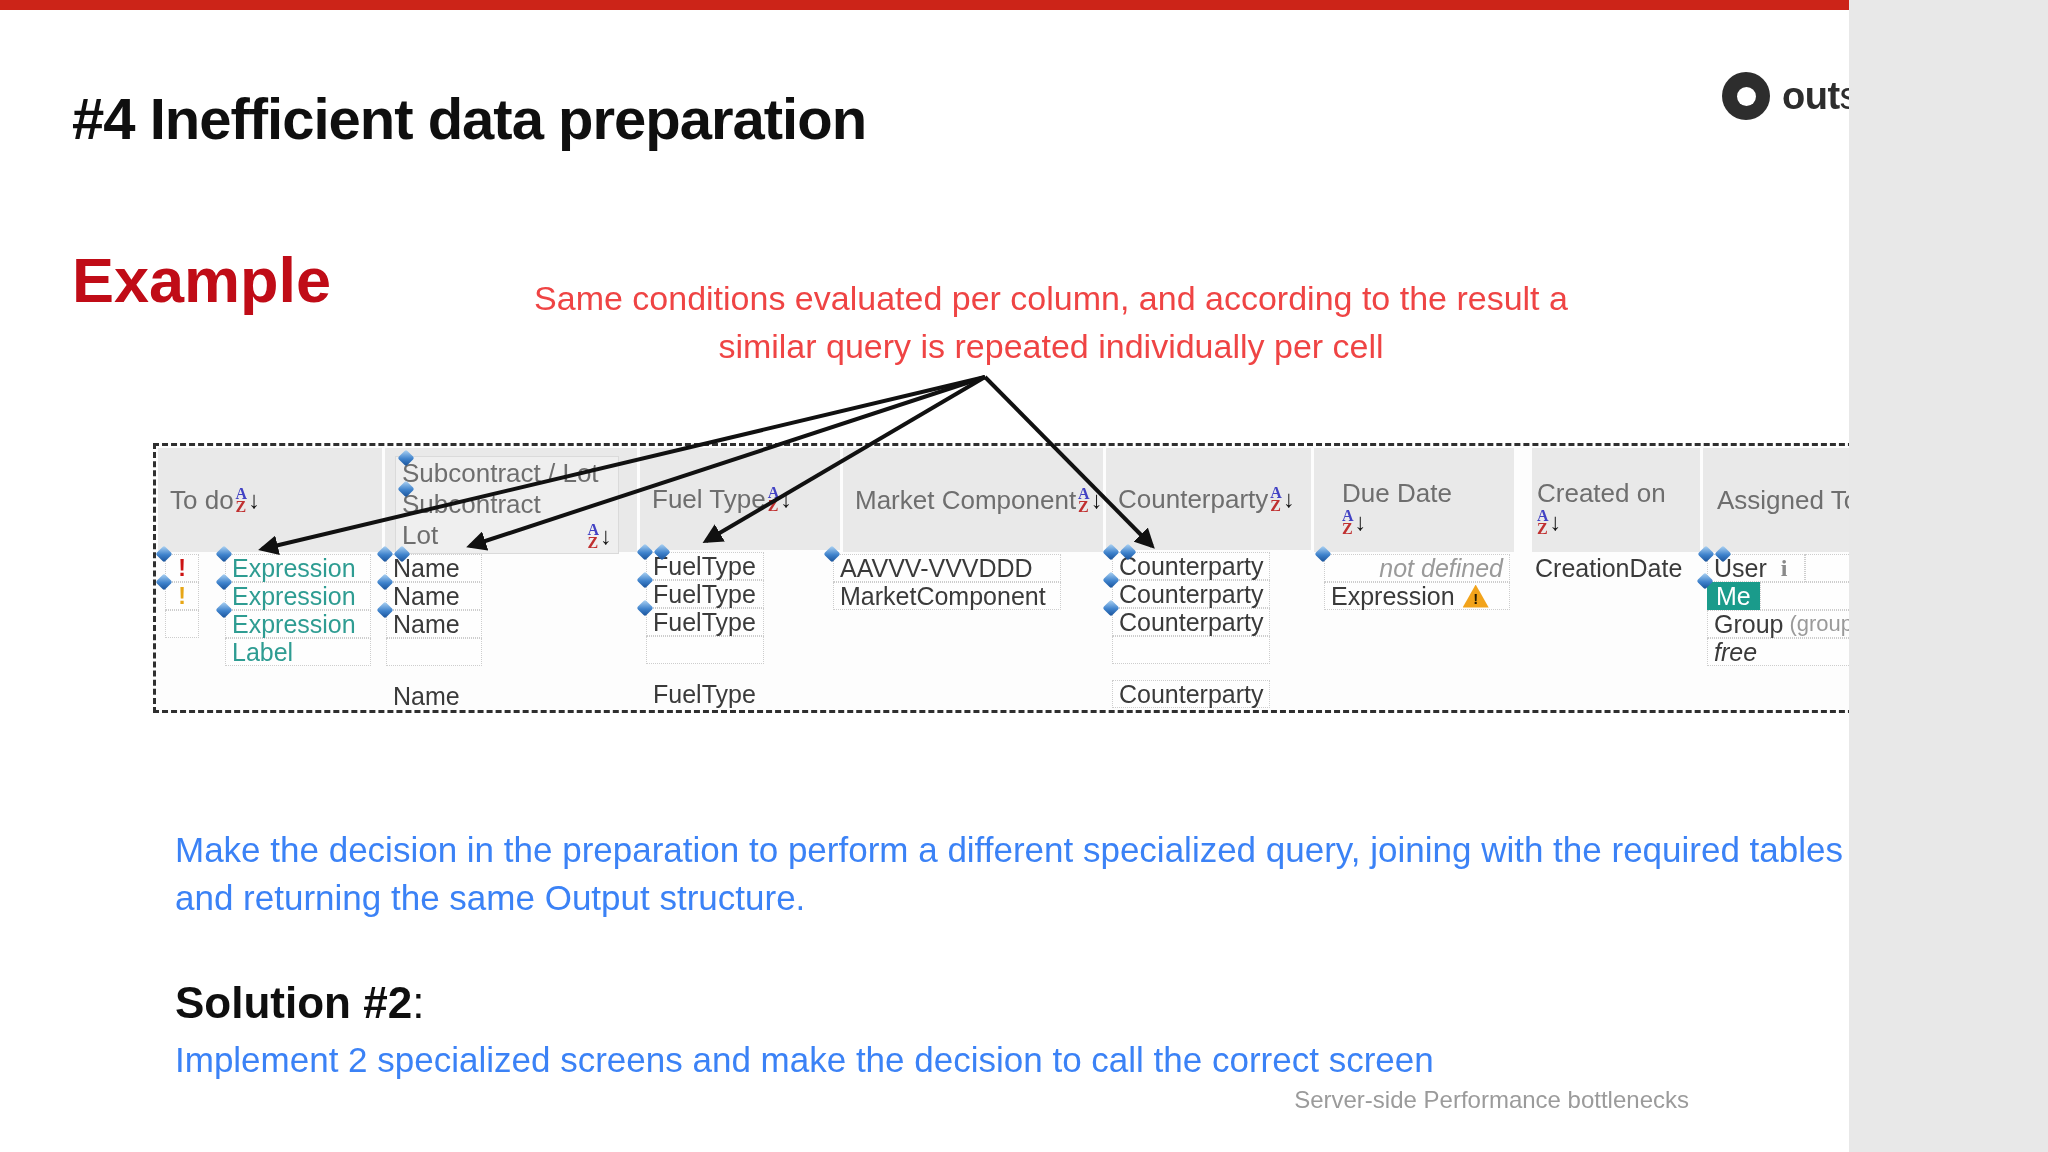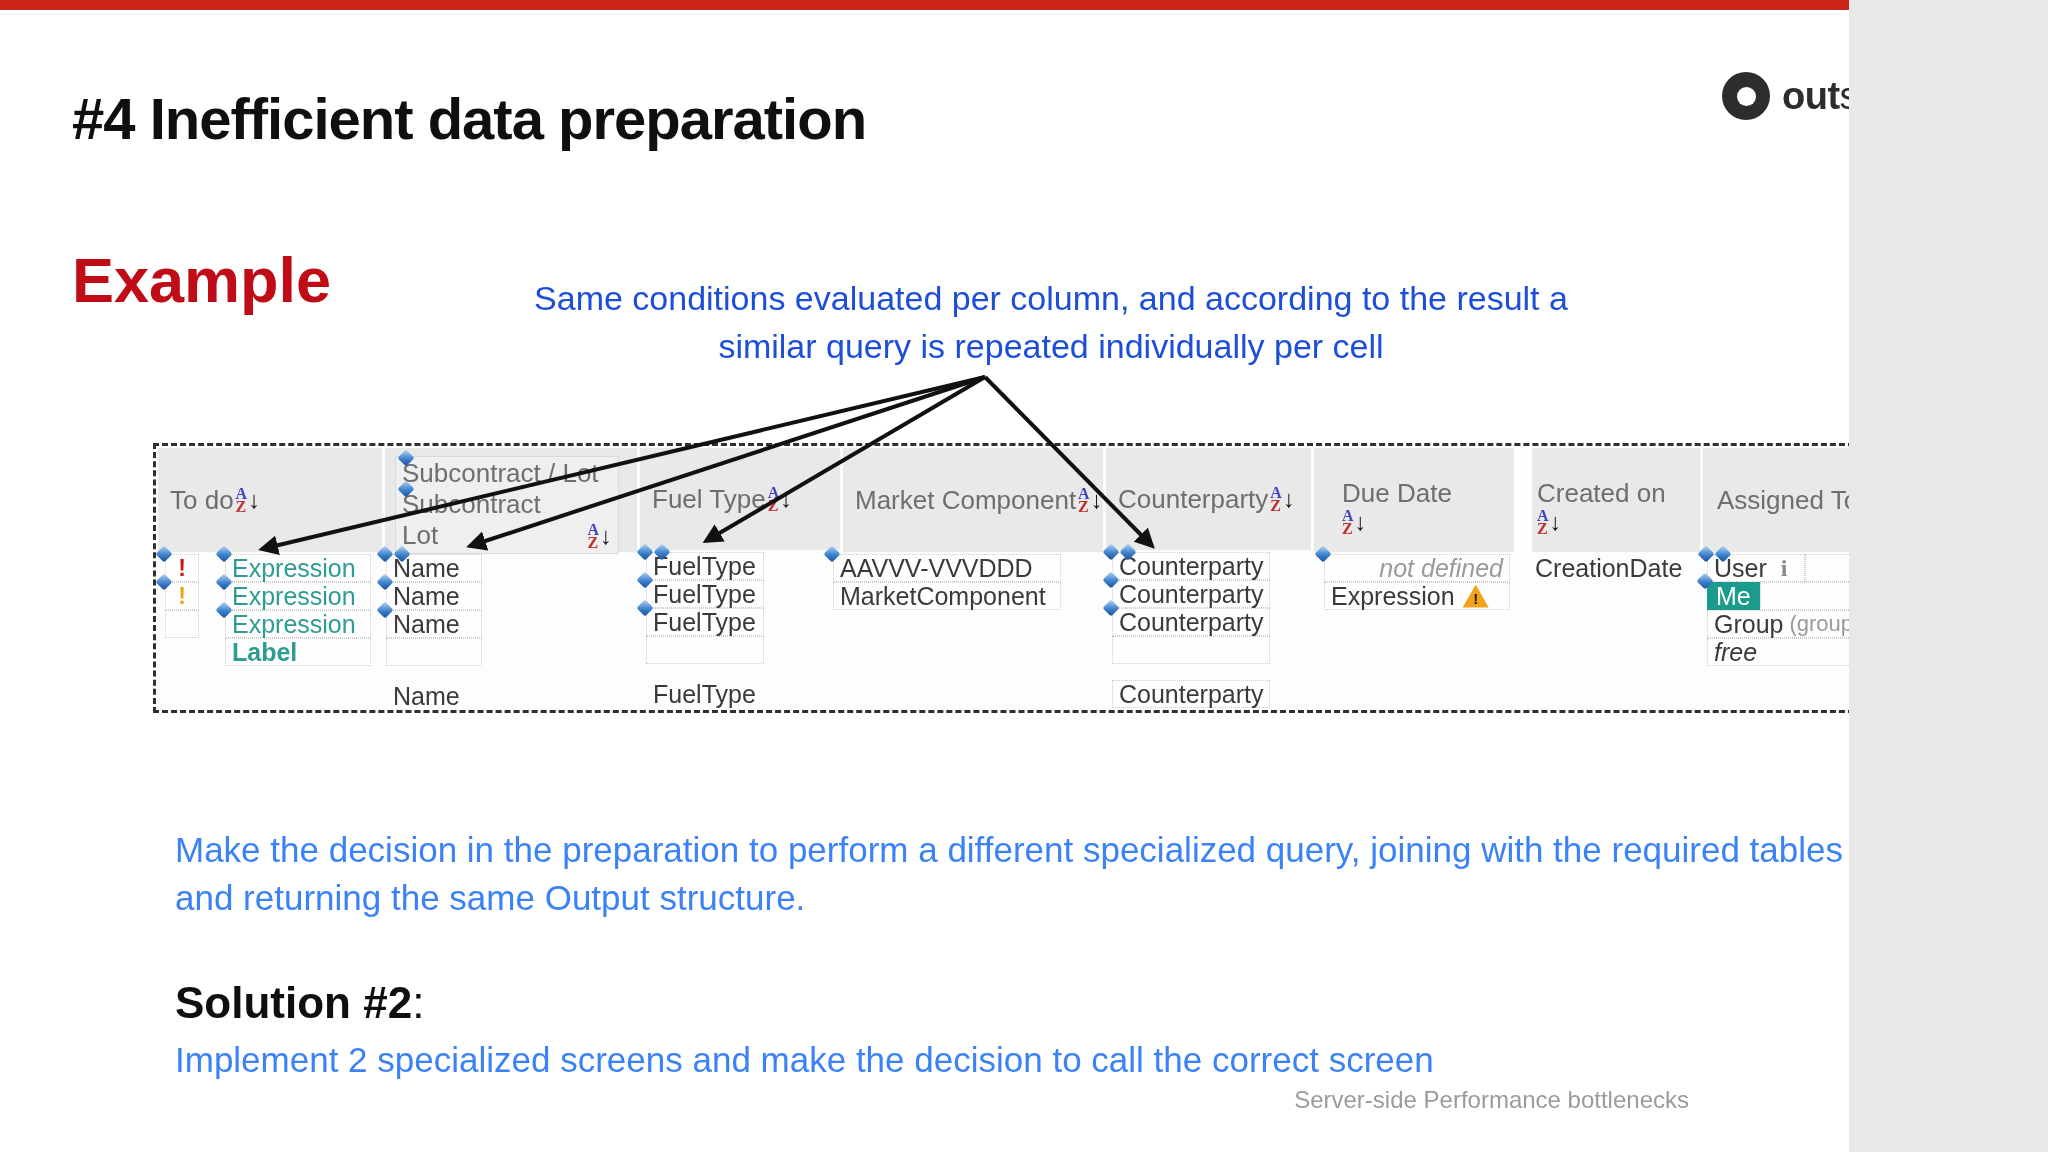--- a/index.html
+++ b/index.html
@@ -16,21 +16,21 @@
   .logo{position:absolute;left:1722px;top:72px;display:flex;align-items:center;}
   .logo-donut{width:48px;height:48px;border-radius:50%;background:#2d2d2d;display:flex;align-items:center;justify-content:center;}
   .logo-hole{width:19px;height:19px;border-radius:50%;background:#ffffff;}
   .logo-text{margin-left:12px;font-size:38px;color:#2d2d2d;letter-spacing:-0.5px;}
   .logo-text b{font-weight:700;}
   .logo-reg{font-size:14px;color:#2d2d2d;vertical-align:super;}
   
   .example{position:absolute;left:72px;top:244px;font-size:63px;font-weight:700;color:#c00c17;}
   .caption{
     position:absolute;left:420px;top:274px;width:1262px;text-align:center;
-    font-size:34px;line-height:48px;color:#1d4ed8;
+    font-size:34px;line-height:48px;color:#ef4444;
   }
   
   .arrows{position:absolute;left:0;top:0;width:2048px;height:1152px;pointer-events:none;z-index:5;}
   
   .shot{
     position:absolute;left:153px;top:443px;width:1728px;height:270px;
     border:3px dashed #2f2f2f;box-sizing:border-box;background:#fdfdfd;
     display:flex;gap:3px;padding:2px;z-index:2;
   }
   .col{flex:0 0 auto;display:flex;flex-direction:column;}
@@ -159,21 +159,21 @@
               <span>Expression</span>
             </div>
           <div class="cell link" style="width:146px">
               <span class="dm"></span>
               <span>Expression</span>
             </div>
           <div class="cell link" style="width:146px">
               <span class="dm"></span>
               <span>Expression</span>
             </div>
-          <div class="cell link" style="width:146px;font-weight:700">
+          <div class="cell link" style="width:146px;font-weight:400">
               <span>Label</span>
             </div>
         </div>
       </div>
     </div>
 
     <div class="col" style="width:252px">
       <div class="hdr vtop" style="padding-top:6px;padding-left:8px">
         <div class="subbox">
           <div class="subline"><span class="dm" style="top:-6px;left:-2px"></span><span>Subcontract / Lot</span></div>

